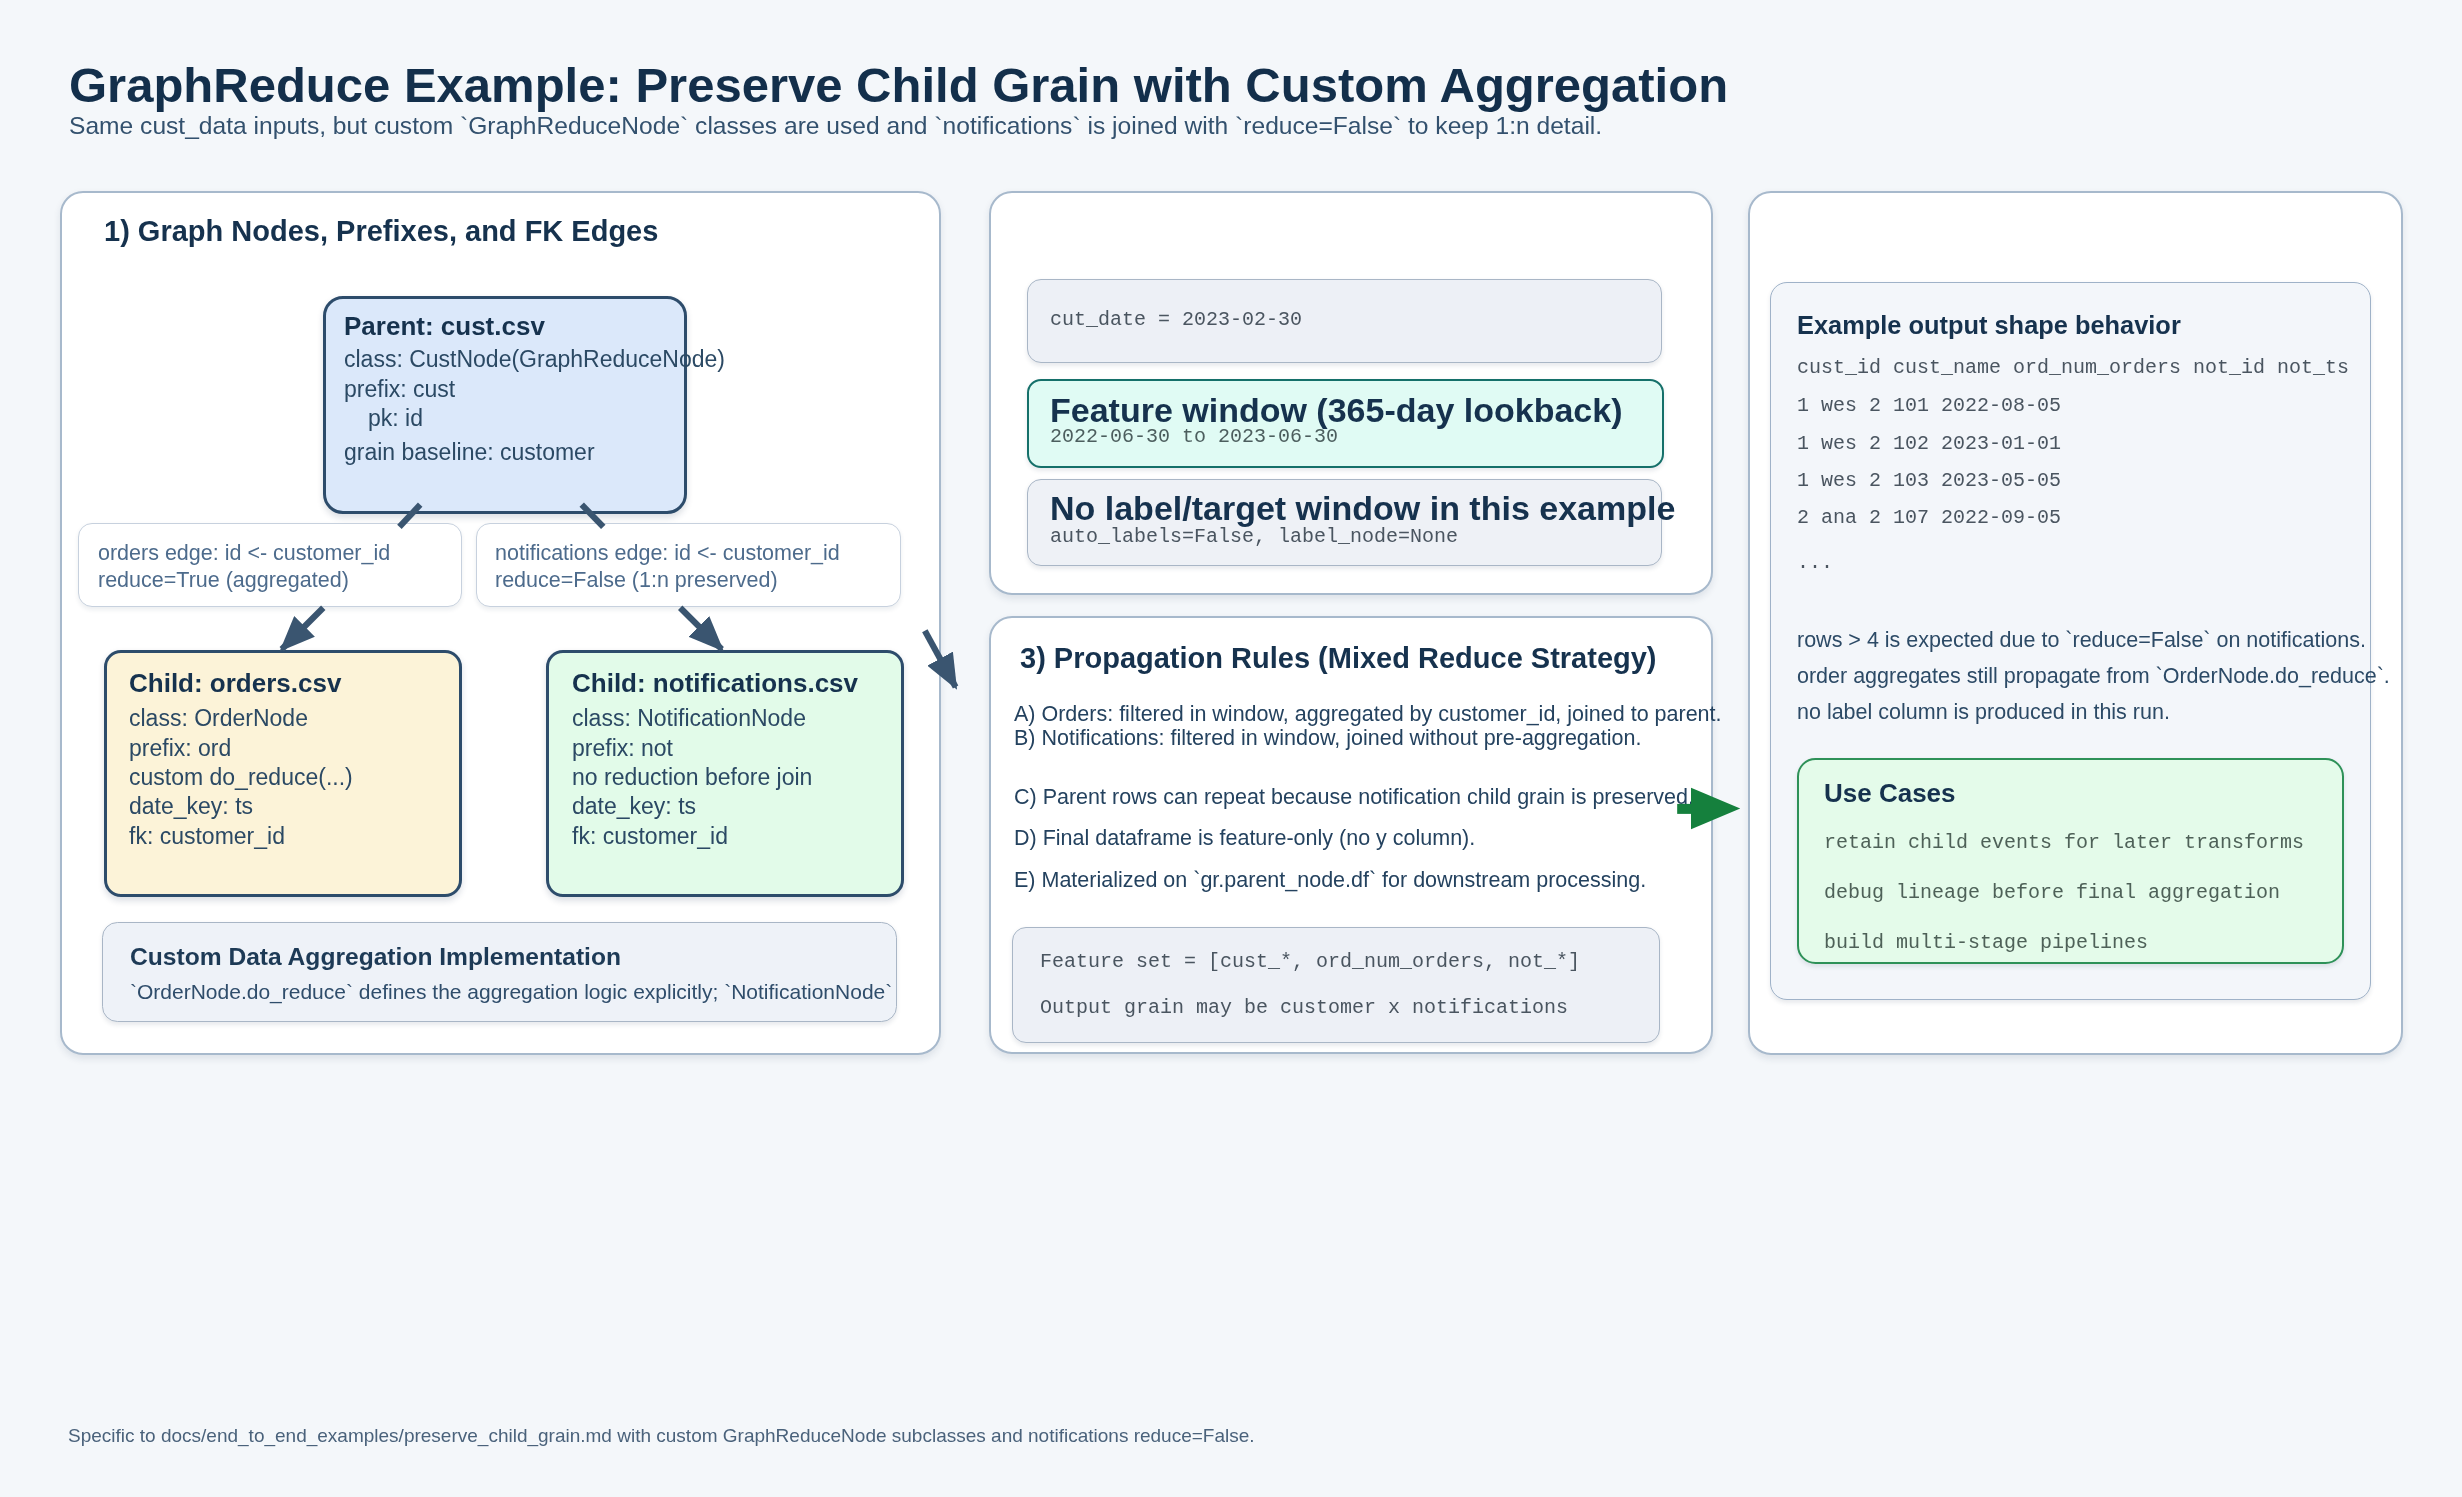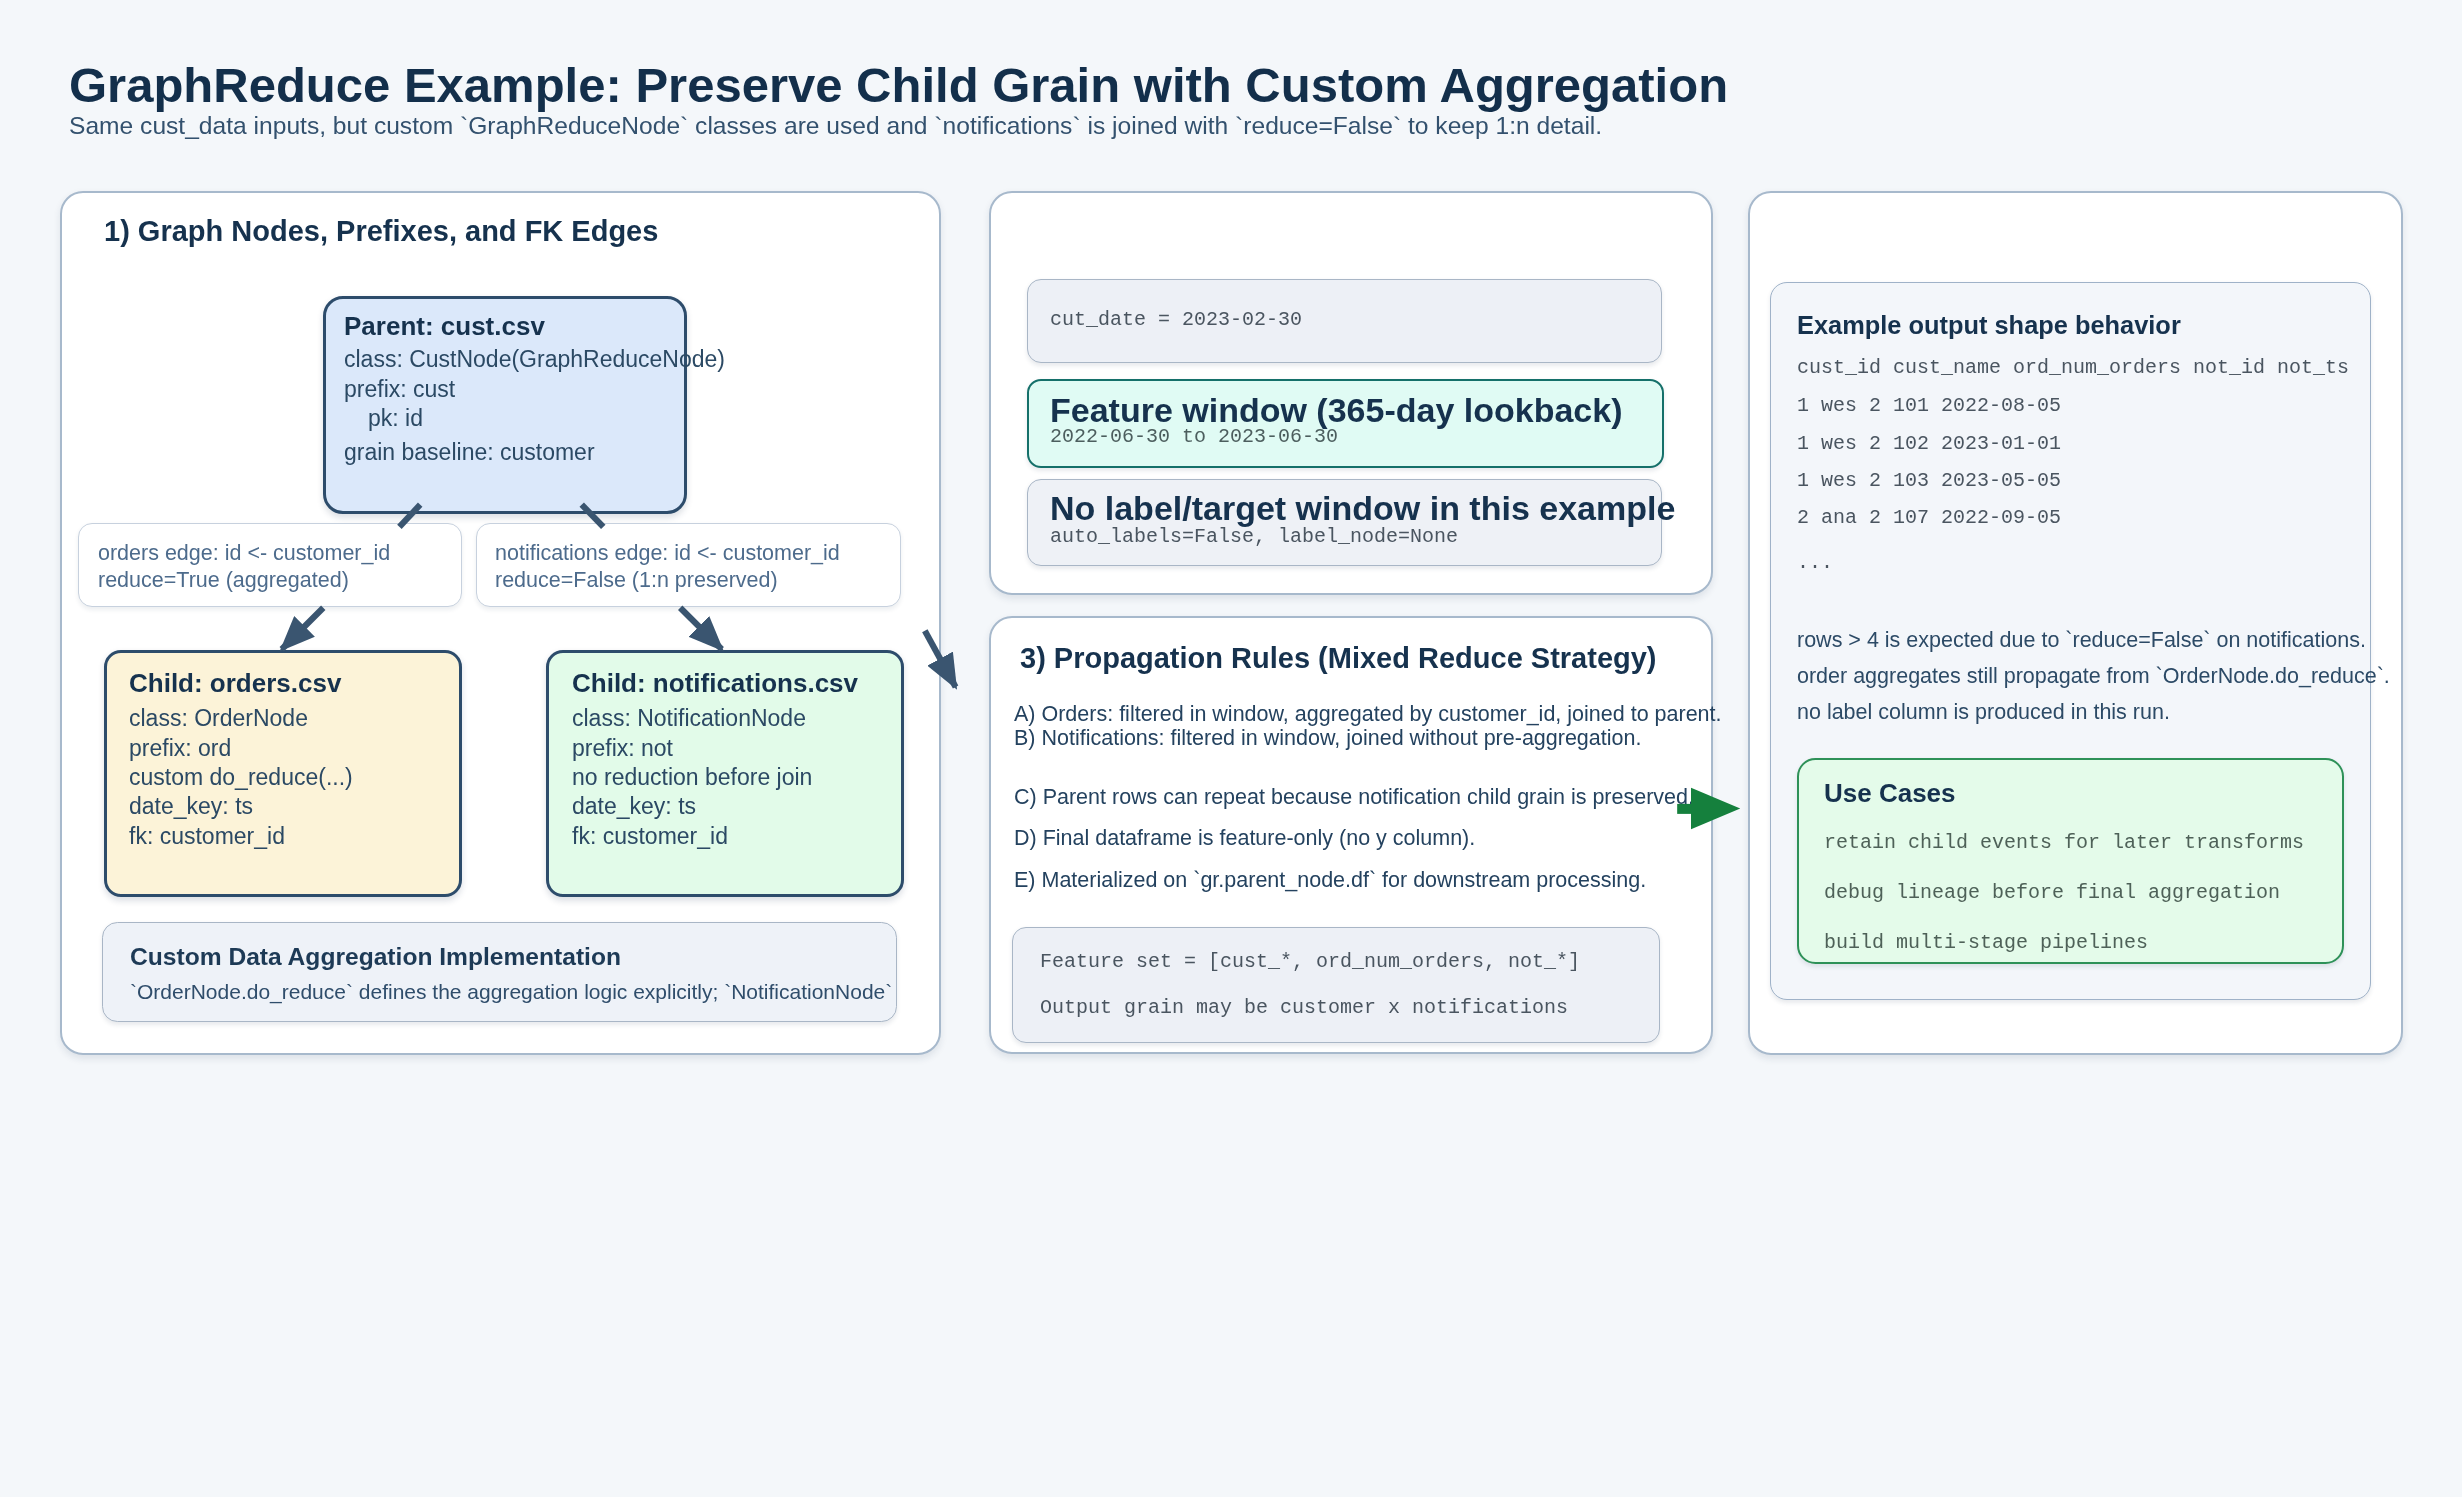--- a/index.html
+++ b/index.html
@@ -127,20 +127,21 @@
   <div class="t rule" style="left:1797px;top:628px;color:#2c4a66;">rows &gt; 4 is expected due to `reduce=False` on notifications.</div>
   <div class="t rule" style="left:1797px;top:664px;color:#2c4a66;">order aggregates still propagate from `OrderNode.do_reduce`.</div>
   <div class="t rule" style="left:1797px;top:700px;color:#2c4a66;">no label column is produced in this run.</div>
 
   <div class="softbox" style="left:1797px;top:758px;width:543px;height:202px;background:#e4fbea;border:2.3px solid #2e9158;border-radius:18.5px;"></div>
   <div class="t" style="left:1824px;top:779px;font-weight:bold;font-size:26px;color:#16324e;">Use Cases</div>
   <div class="t mono" style="left:1824px;top:831px;color:#4e6158;">retain child events for later transforms</div>
   <div class="t mono" style="left:1824px;top:881px;color:#4e6158;">debug lineage before final aggregation</div>
   <div class="t mono" style="left:1824px;top:931px;color:#4e6158;">build multi-stage pipelines</div>
 
+  <div class="t footer" style="left:68px;top:1425px;">Specific to docs/end_to_end_examples/preserve_child_grain.md with custom GraphReduceNode subclasses and notifications reduce=False.</div>
 
   <svg class="overlay" width="2462" height="1497" viewBox="0 0 3200 1946">
     <defs>
       <marker id="ah" markerUnits="userSpaceOnUse" markerWidth="46" markerHeight="38" refX="42" refY="19" orient="auto">
         <path d="M0,0 L46,19 L0,38 Z" fill="#3a5570"></path>
       </marker>
     </defs>
 
     <line x1="546" y1="656" x2="519" y2="685" stroke="#3a5570" stroke-width="8"></line>
     <line x1="756" y1="656" x2="784" y2="685" stroke="#3a5570" stroke-width="8"></line>

